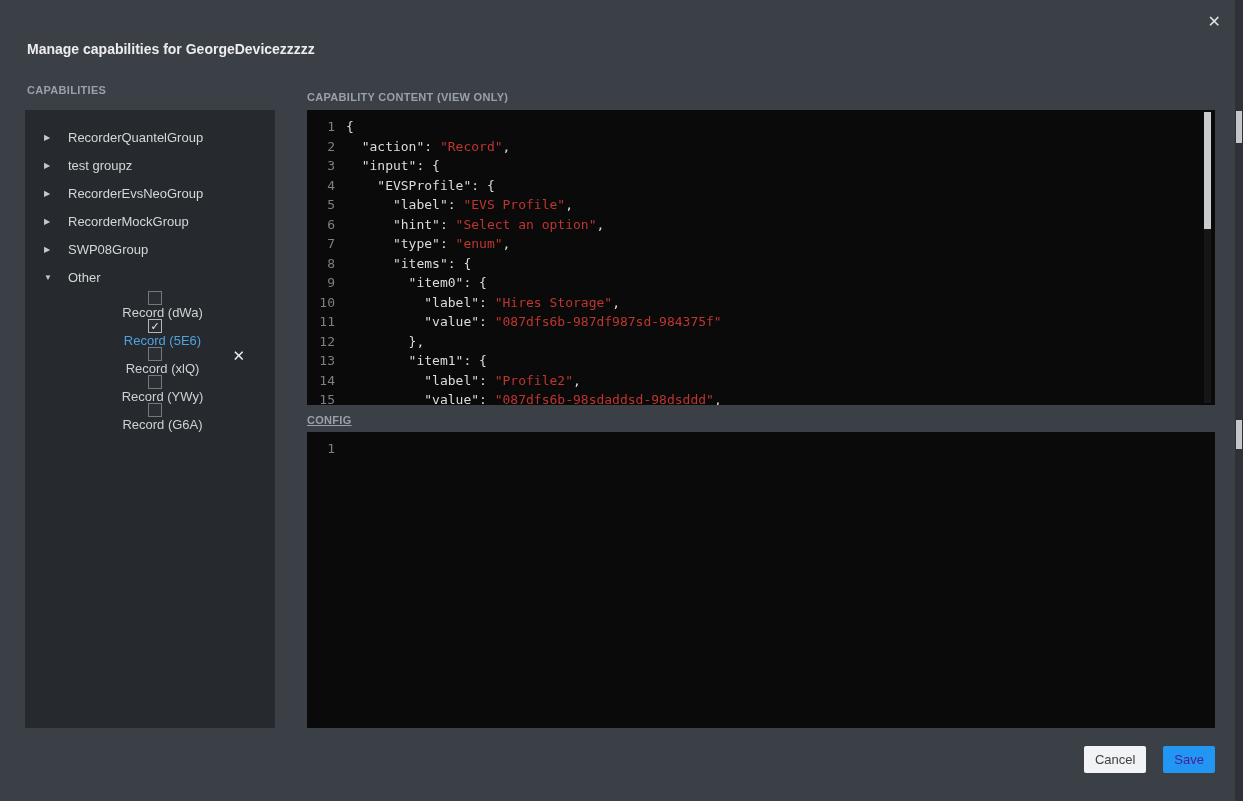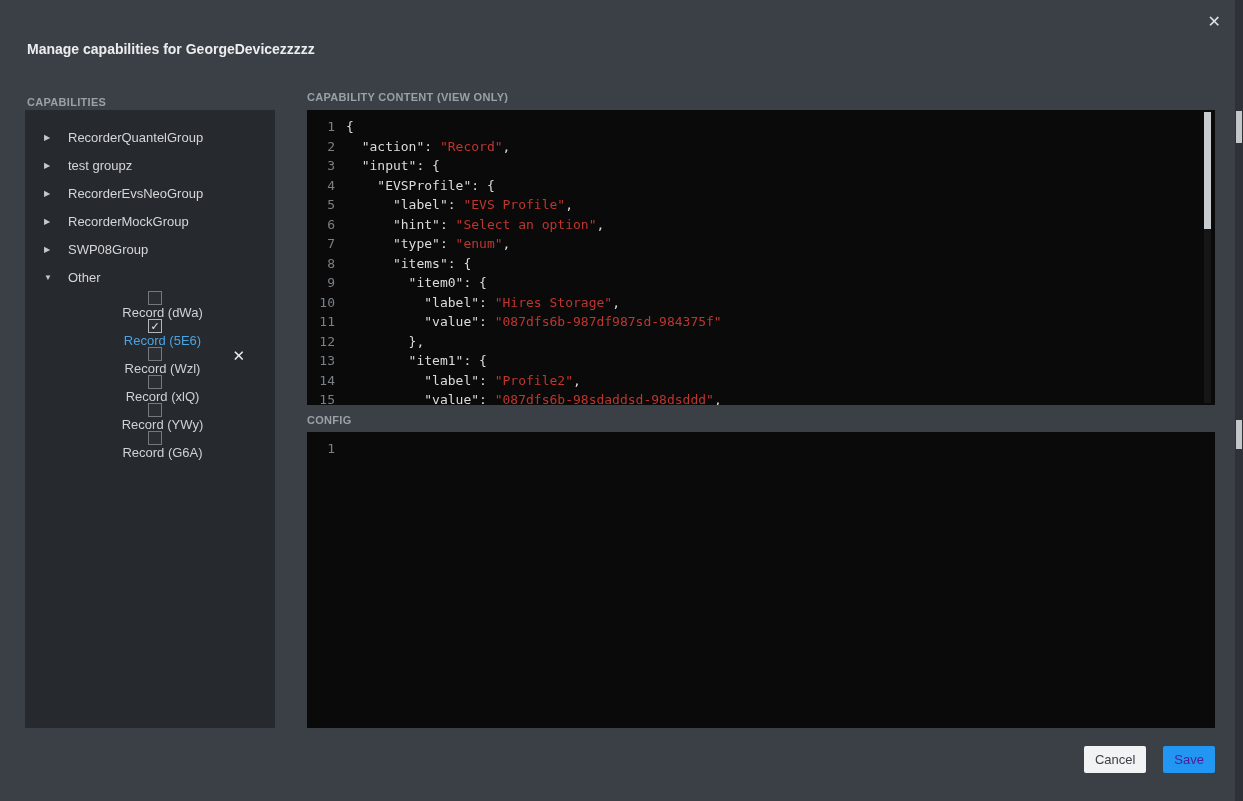--- a/index.html
+++ b/index.html
@@ -4,23 +4,23 @@
 <style>
   * { margin:0; padding:0; box-sizing:border-box; }
   html,body { background:#34383d; }
   body { font-family:"Liberation Sans", sans-serif; }
   .app { position:relative; width:1243px; height:801px; background:#3b4046; overflow:hidden; }
 
   .close { position:absolute; top:14px; right:22px; color:#dfe1e3; font-size:16px; line-height:1; cursor:pointer; }
   .title { position:absolute; left:27px; top:41px; font-size:14px; font-weight:bold; color:#ecedee; }
 
   .sec-header { position:absolute; font-size:11px; font-weight:bold; color:#9aa0a6; letter-spacing:0.3px; }
-  .caps-header { left:27px; top:84px;margin-top:12px; }
+  .caps-header { left:27px; top:84px; }
   .content-header { left:307px; top:91px; }
-  .config-header { left:307px; top:414px; }
+  .config-header { left:307px; top:414px;text-decoration:underline; }
 
   .caps-panel { position:absolute; left:25px; top:110px; width:250px; height:618px; background:#26292d; overflow:hidden; }
   .tree { padding-top:13px; }
   .tree-row { height:28px; display:flex; align-items:center; padding-left:19px; cursor:pointer; }
   .tree-arrow { width:24px; font-size:8px; color:#c6c9cc; flex:none; }
   .tree-label { font-size:13px; color:#d4d6d8; }
   .tree-child { height:28px; display:flex; align-items:center; padding-left:55px; padding-right:30px; cursor:pointer;flex-direction:column; }
   .checkbox { width:14px; height:14px; border:1px solid #74797e; margin-right:15px; flex:none;
               display:flex; align-items:center; justify-content:center; font-size:11px; color:#eceeef; background:#2b2e33; }
   .checkbox.checked { border-color:#b2b6ba; }
@@ -90,24 +90,20 @@
           <span class="checkbox"></span>
           <span class="child-label">Record (dWa)</span>
         </div>
         <div class="tree-child selected">
           <span class="checkbox checked">✓</span>
           <span class="child-label">Record (5E6)</span>
           <span class="remove-x">✕</span>
         </div>
         <div class="tree-child">
           <span class="checkbox"></span>
-          <span class="child-label">Record (Wzl)</span>
-        </div>
-        <div class="tree-child">
-          <span class="checkbox"></span>
           <span class="child-label">Record (xlQ)</span>
         </div>
         <div class="tree-child">
           <span class="checkbox"></span>
           <span class="child-label">Record (YWy)</span>
         </div>
         <div class="tree-child">
           <span class="checkbox"></span>
           <span class="child-label">Record (G6A)</span>
         </div>

